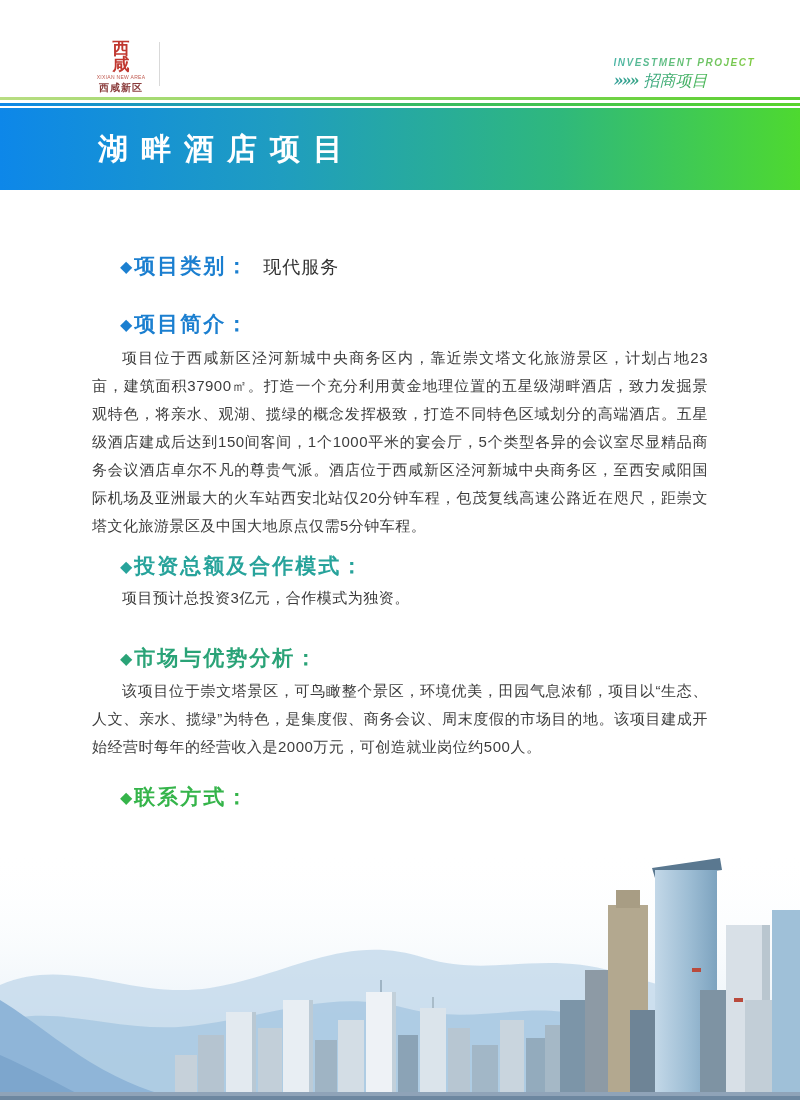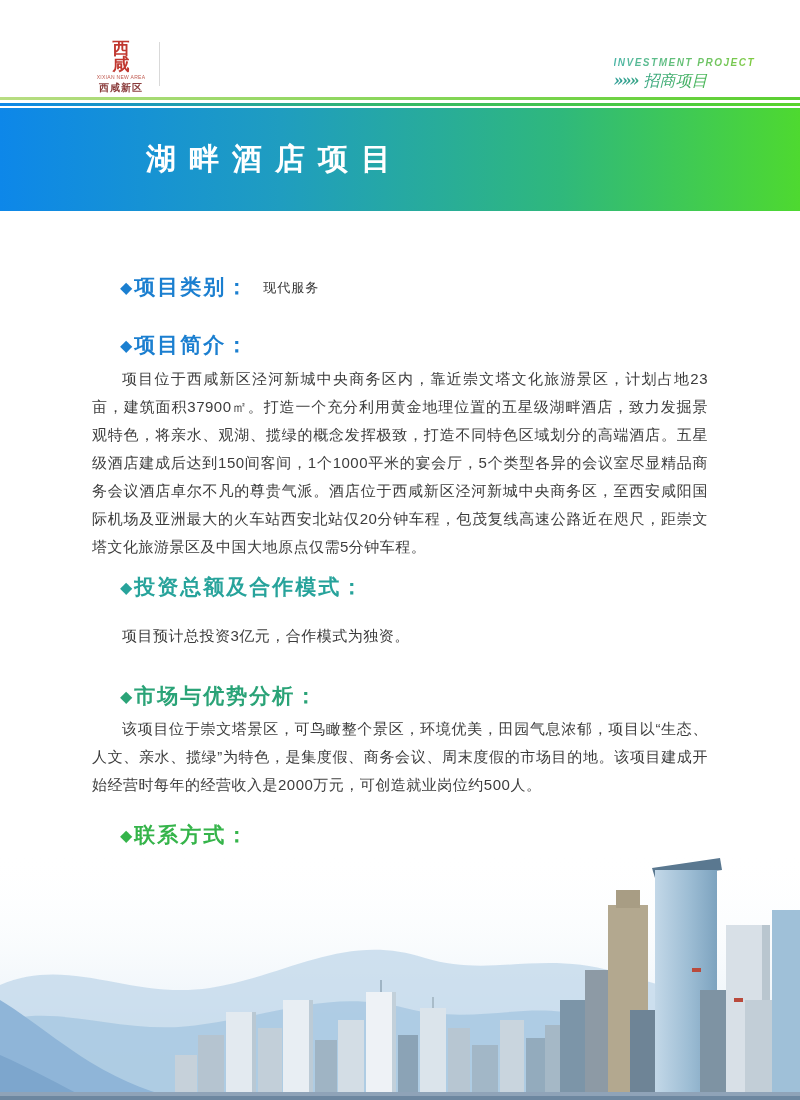--- a/index.html
+++ b/index.html
@@ -27,45 +27,45 @@
   .tagline-cn { margin-top:3px; font-size:16px; font-family:"DejaVu Serif", serif;
                 background:linear-gradient(90deg,#2f9e97,#55c231);
                 -webkit-background-clip:text; background-clip:text; color:transparent; }
   .tagline-cn .chev { font-weight:bold; letter-spacing:-2px; margin-right:6px; }
 
   
   .rule-green { height:3px; background:linear-gradient(90deg,#b8dd82,#59cf31); }
   .gap3 { height:3px; background:#fff; }
   .rule-bluegreen { height:3px; background:linear-gradient(90deg,#0d87e9,#35b967,#59d42c); }
   .gap2 { height:2px; background:#fff; }
-  .banner { height:103px; background:linear-gradient(90deg,#0d87e9 0%,#1f9dc0 35%,#2fb87c 70%,#4ed930 100%);
-            display:flex; align-items:center;padding-left:48px; }
+  .banner { height:82px; background:linear-gradient(90deg,#0d87e9 0%,#1f9dc0 35%,#2fb87c 70%,#4ed930 100%);
+            display:flex; align-items:center; }
   .banner-title { color:#fff; font-family:"DejaVu Serif", serif; font-weight:bold;
                   font-size:30px; letter-spacing:13px; padding-left:98px; }
 
   
   .content { position:relative; z-index:2; padding:0 92px; }
   .sec-heading { display:flex; align-items:center; font-family:"DejaVu Serif", serif;
                  font-weight:bold; font-size:21px; letter-spacing:2px; padding-left:28px; }
   .sec-heading .diamond { font-size:16px; margin-right:2px; letter-spacing:0; }
   .h-blue  { color:#1b7fd0; }
   .h-teal  { color:#27a39b; }
   .h-green2{ color:#2aa377; }
   .h-green { color:#35b44a; }
   .inline-value { font-family:"Liberation Sans", sans-serif; font-weight:normal;
-                  font-size:13px; color:#333; letter-spacing:1px; margin-left:14px; margin-top:2px; }
+                  font-size:18px; color:#333; letter-spacing:1px; margin-left:14px; margin-top:2px; }
   .para { font-size:15px; line-height:28px; color:#3c3c3c; text-align:justify;
           text-indent:2em; letter-spacing:.5px; }
   .contact-lines { padding-left:30px; font-size:15px; line-height:29px; color:#3c3c3c; letter-spacing:.5px; }
 
   .mt-cat   { margin-top:62px; }
   .mt-intro { margin-top:30px; }
   .mt-para1 { margin-top:6px; }
   .mt-inv   { margin-top:12px; }
-  .mt-pinv  { margin-top:21px; }
+  .mt-pinv  { margin-top:4px; }
   .mt-mkt   { margin-top:32px; }
   .mt-pmkt  { margin-top:5px; }
   .mt-con   { margin-top:22px; }
   .mt-clines{ margin-top:6px; }
 
   
   .skyline { position:absolute; left:0; bottom:0; width:800px; height:250px; z-index:1; }
 </style>
 </head>
 <body>

